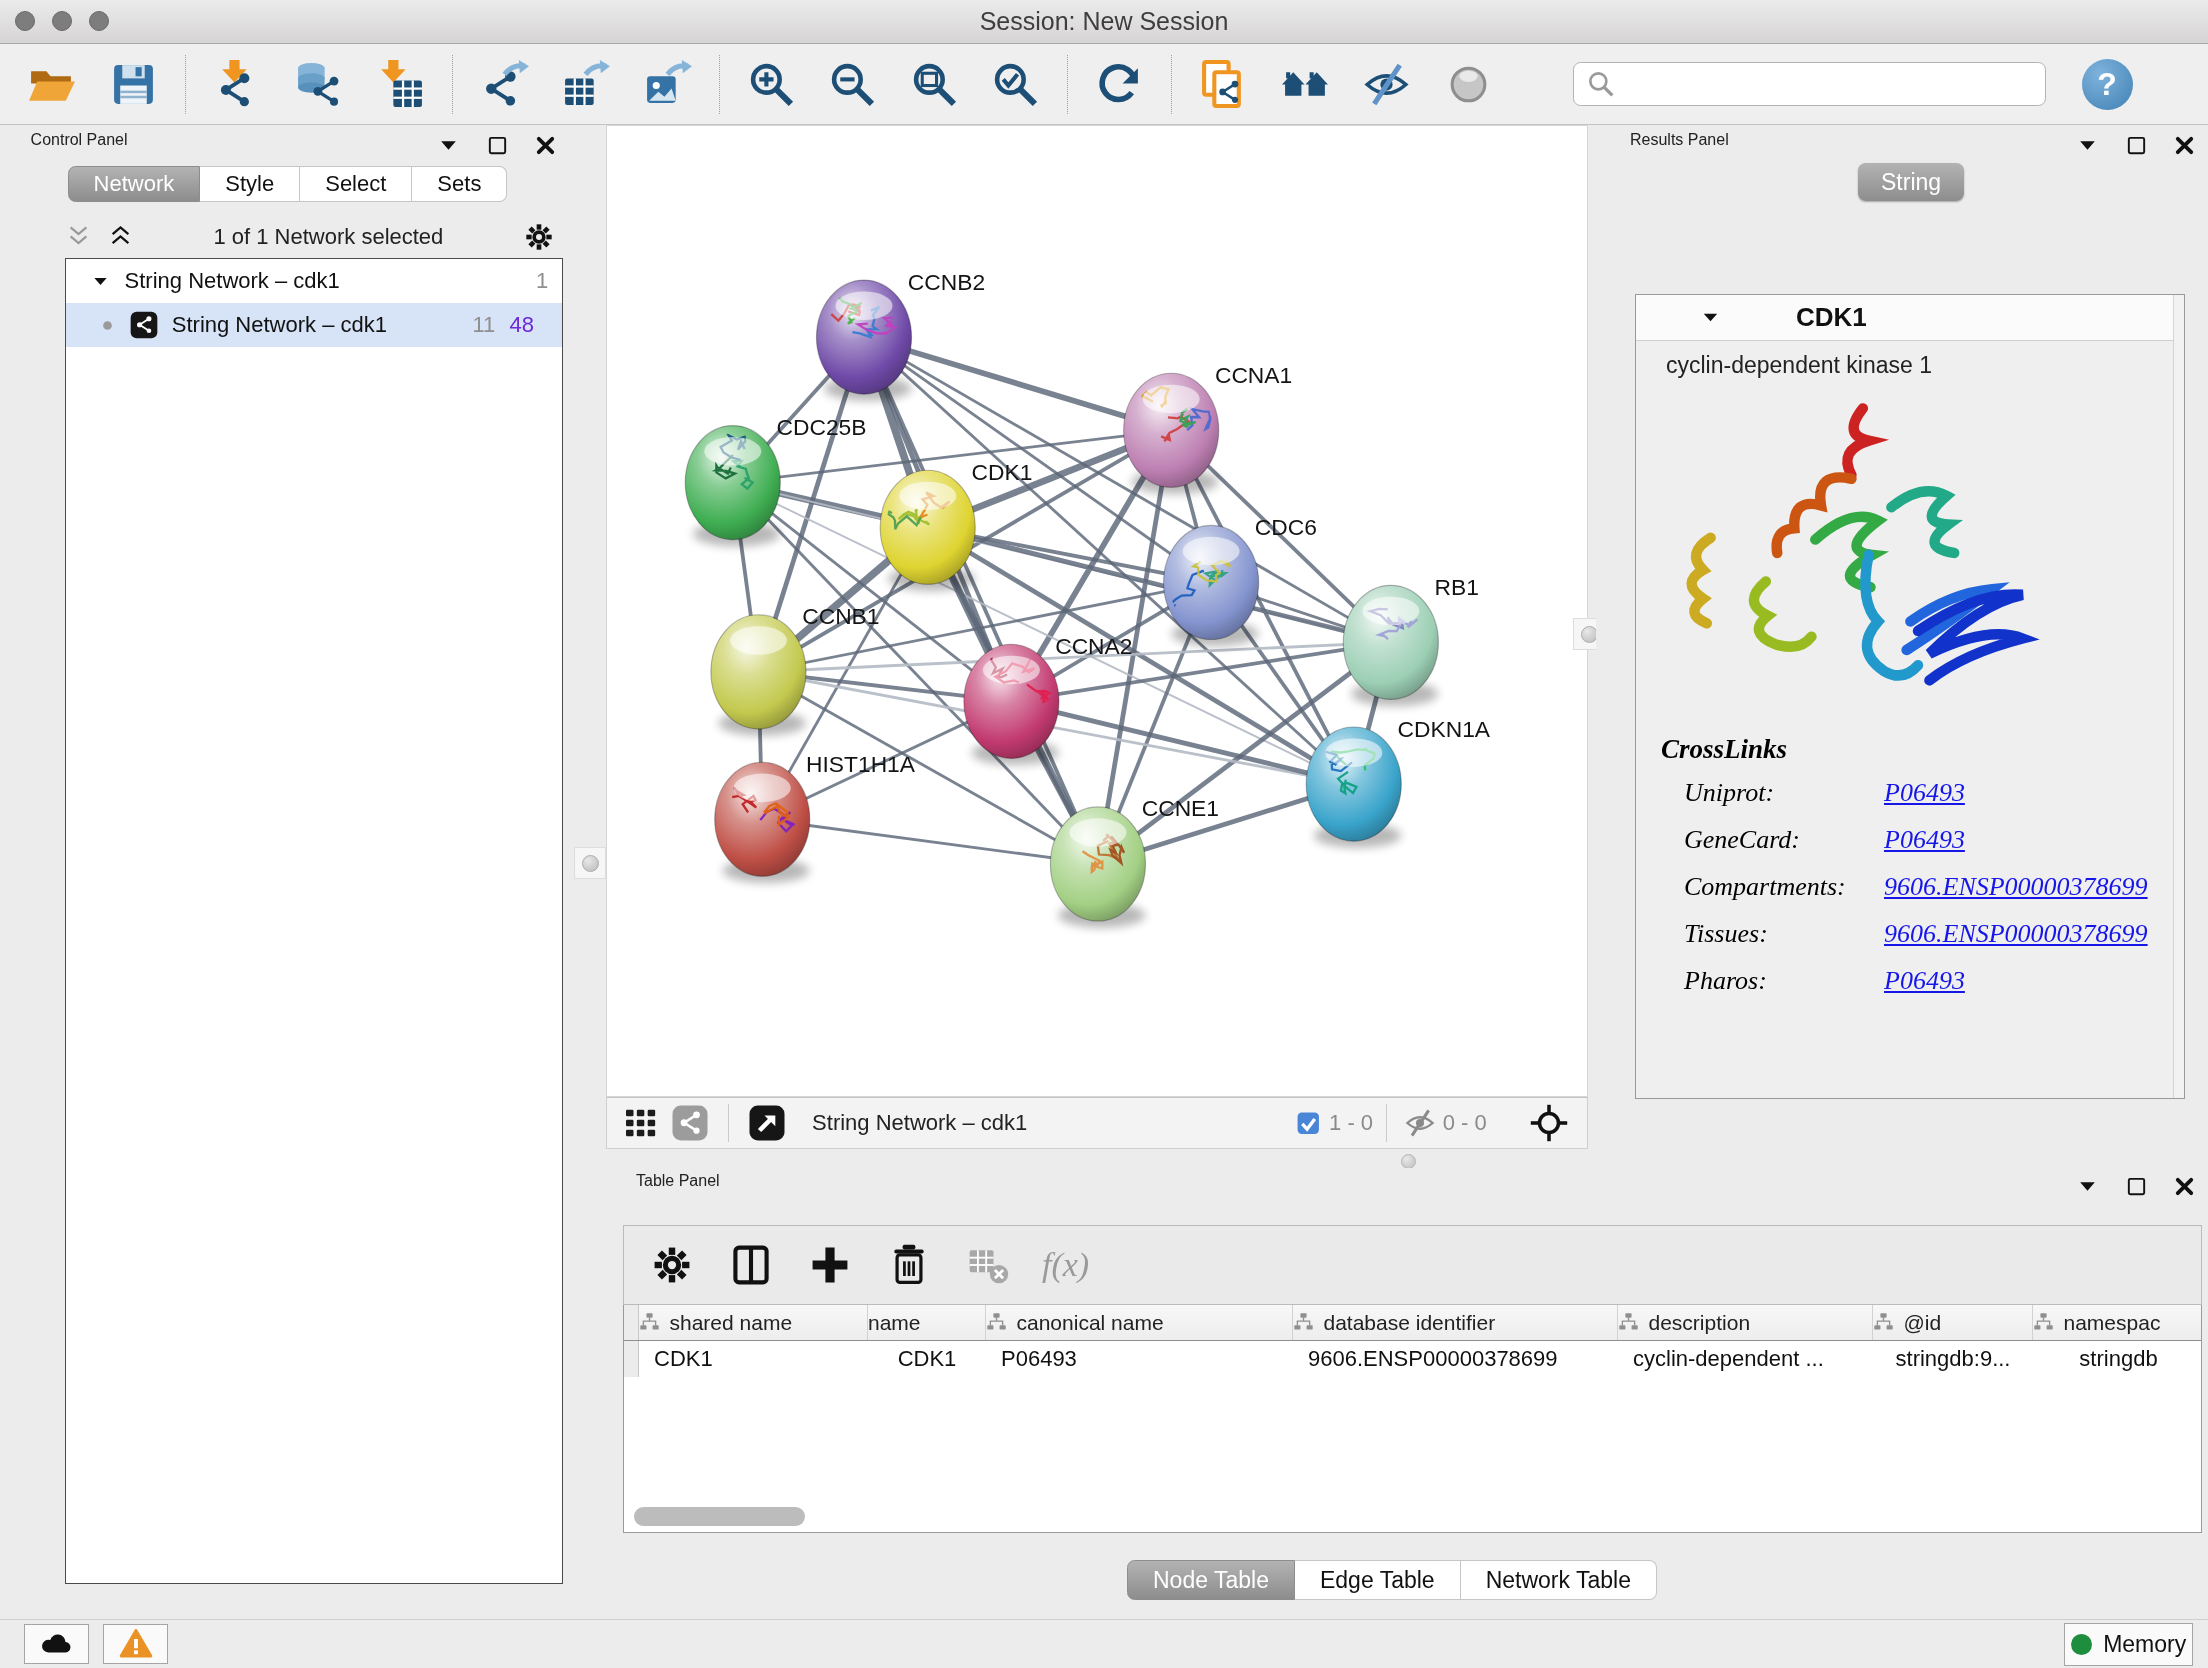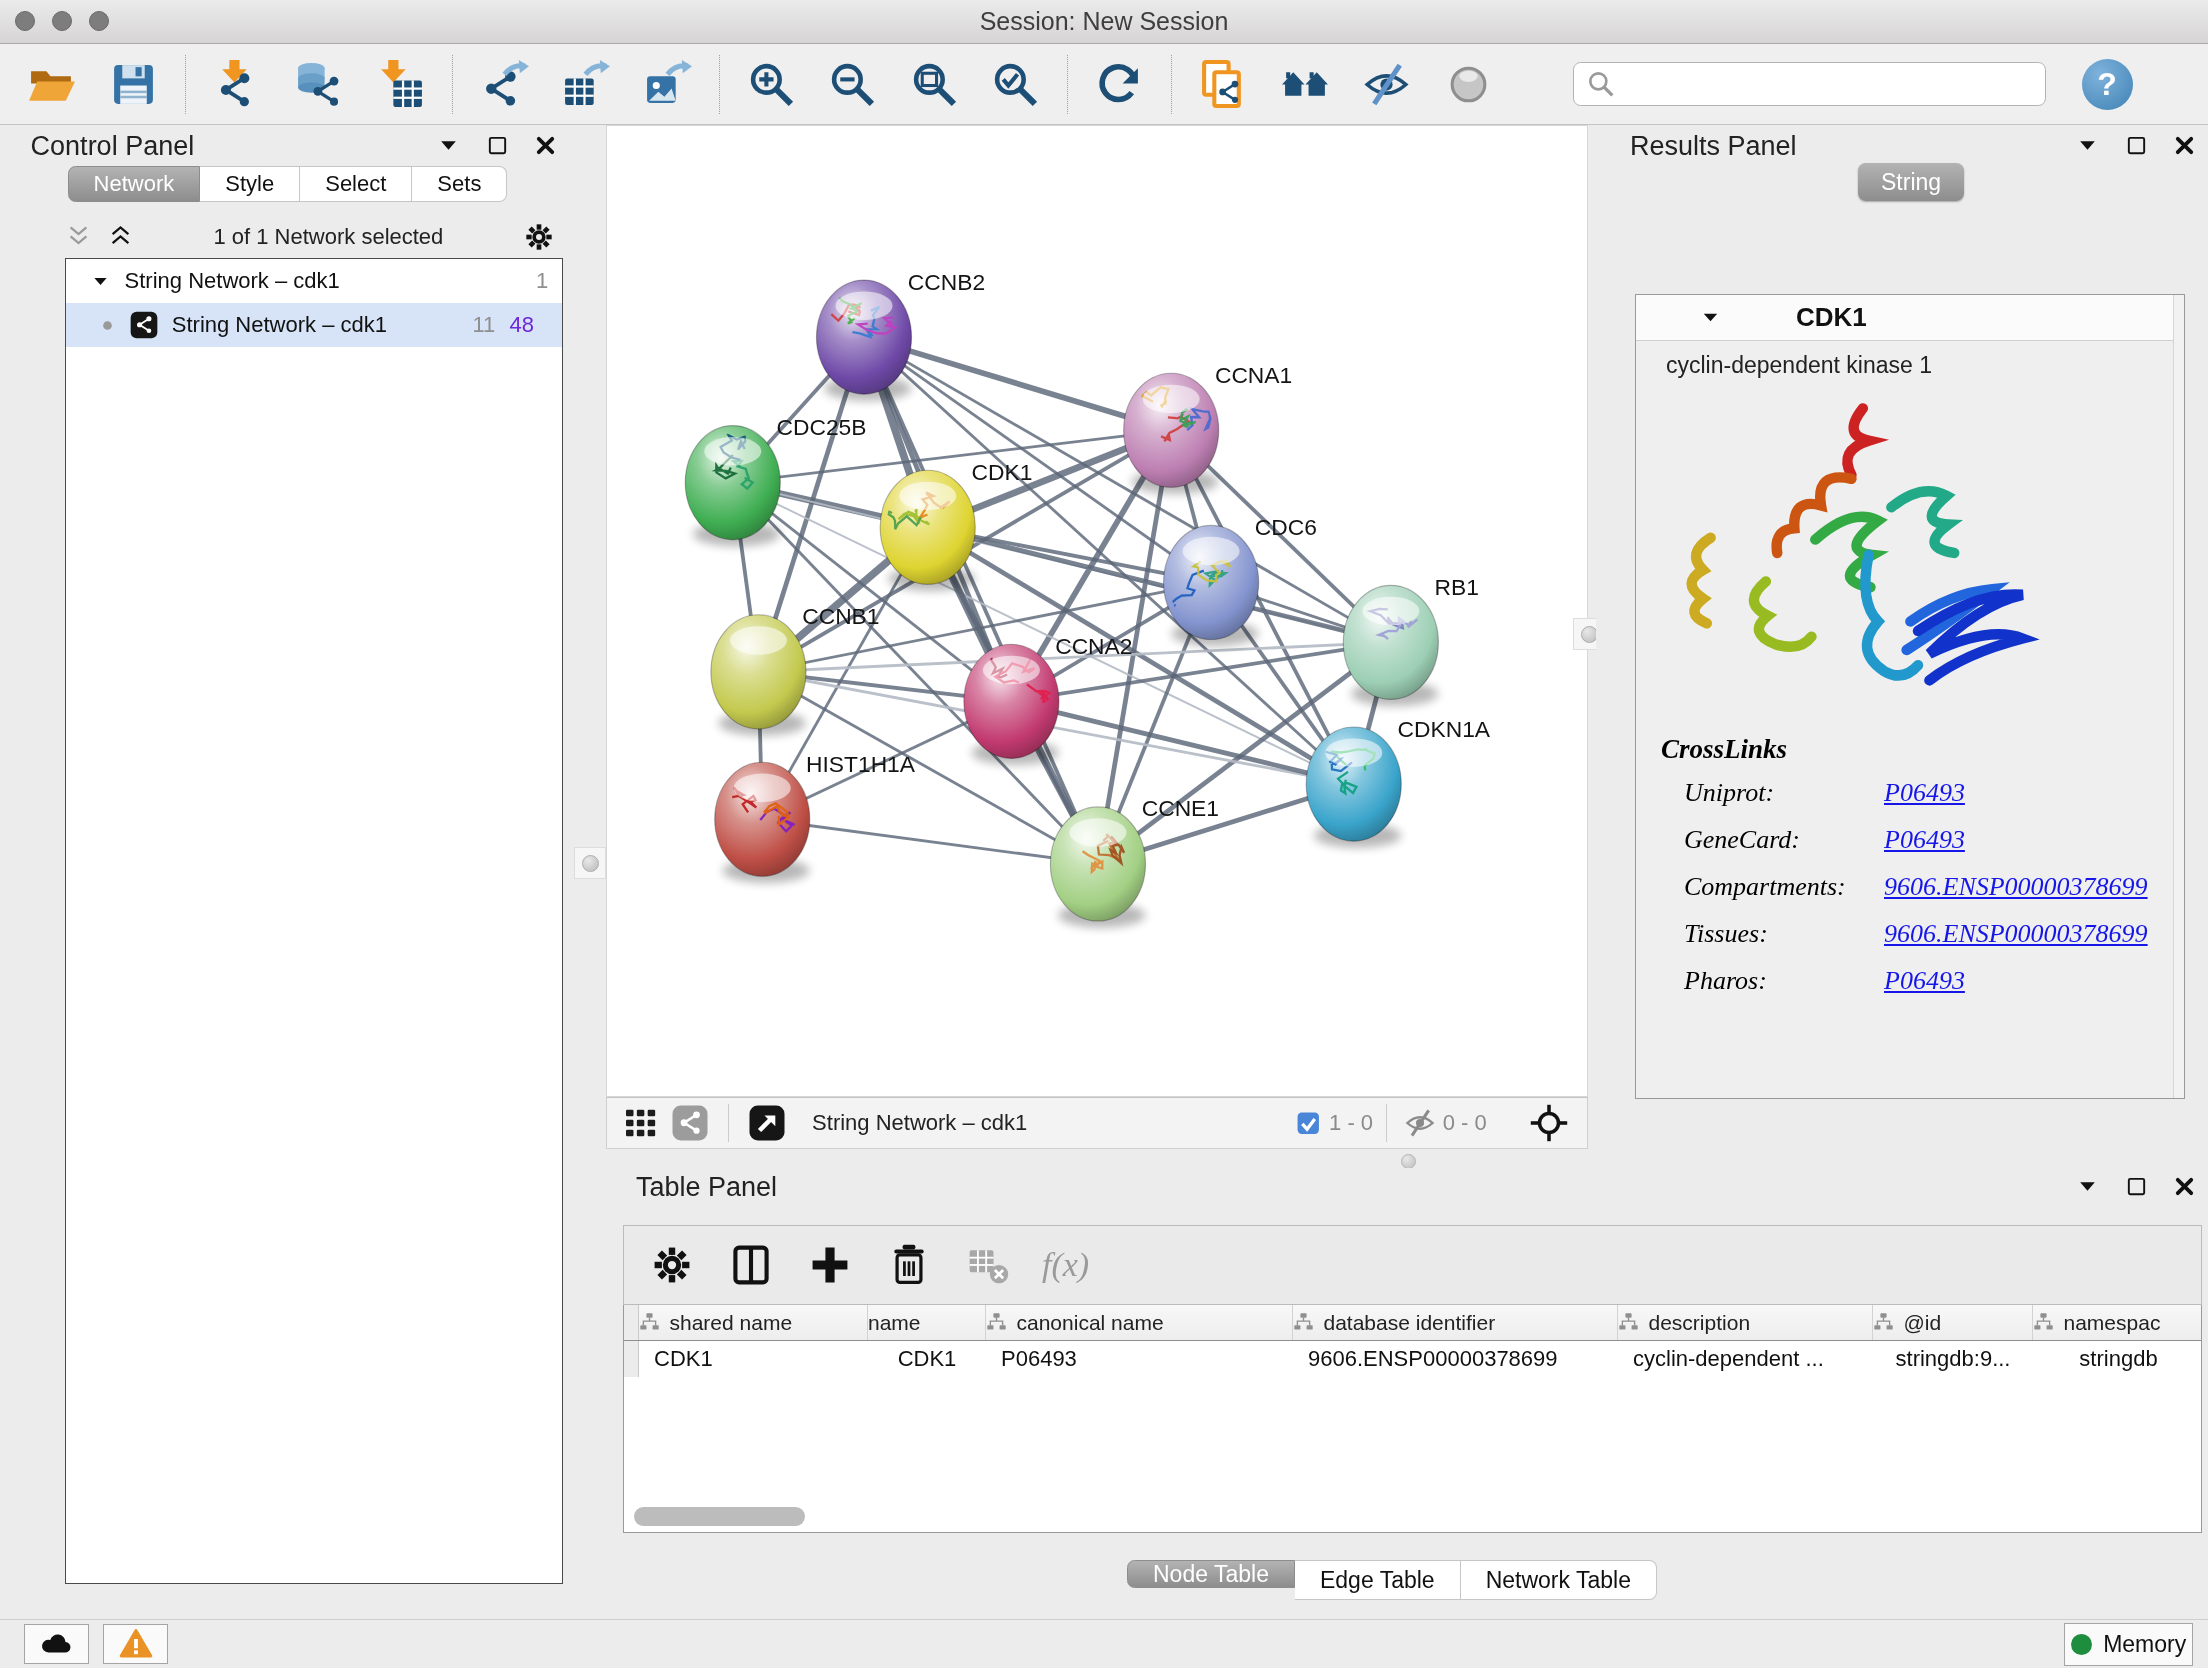--- a/index.html
+++ b/index.html
@@ -23,21 +23,21 @@
   .tb-btn { width:53px; height:53px; display:flex; align-items:center; justify-content:center; cursor:pointer; }
   .searchbox { margin-left:53px; width:473px; height:44px; background:#fff; border:1.4px solid #b3b3b3;
     border-radius:7.6px; display:flex; align-items:center; padding:0 11.4px; }
   .searchbox input { border:none; outline:none; font-size:22px; width:399px; background:transparent;
     font-family:"Liberation Sans",sans-serif; }
   .help-btn { margin-left:36px; width:51px; height:51px; border-radius:50%;
     background:radial-gradient(circle at 35% 30%, #7fb3dc, #3f81b4); color:#fff; font-size:32px; font-weight:bold;
     display:flex; align-items:center; justify-content:center; }
 
   
-  .panel-title { font-size:27px; color:#222; }
+  .panel-title { font-size:16px; color:#222; }
   .hdr-icons { display:flex; align-items:center; gap:25px; }
 
   
   .control-panel { position:absolute; left:7.6px; top:125px; width:559px; height:1463px; background:#ececec; }
   .cp-hdr { position:absolute; left:23px; top:5.7px; }
   .cp-hdr-icons { position:absolute; right:9.5px; top:7.6px; }
   .tabs-row { position:absolute; display:flex; }
   .tab { height:36px; padding:8px 25px; display:flex; align-items:center; font-size:22px; color:#111;
     background:#fff; border:1px solid #c6c6c6; border-left:none; }
   .tab:first-child { border-left:1px solid #c6c6c6; border-radius:7.6px 0 0 7.6px; }
@@ -992,21 +992,21 @@
             <div class="td" style="width:307px">P06493</div>
             <div class="td" style="width:325px">9606.ENSP00000378699</div>
             <div class="td" style="width:255px">cyclin-dependent ...</div>
             <div class="td center" style="width:160px">stringdb:9...</div>
             <div class="td center" style="width:171px">stringdb</div>
           </div>
         </div>
       <div class="hscroll"></div>
     </div>
     <div class="tp-tabs tabs-row" id="tp-tabs">
-        <div class="tab active" style="height:28px;font-size:23px;">Node Table</div>
+        <div class="tab active" style="height:40px;font-size:23px;">Node Table</div>
         <div class="tab" style="height:40px;font-size:23px;">Edge Table</div>
         <div class="tab" style="height:40px;font-size:23px;">Network Table</div>
       </div>
   </div>
 
   <div class="statusbar">
     <div class="sb-btn" style="left:24px;">
         <span id="sb-cloud">
           <svg width="34" height="34" viewBox="0 0 48 48">
             <path d="M12 36a9 9 0 1 1 2.5-17.6A11 11 0 0 1 36 21a7.5 7.5 0 0 1-1 15z" fill="#111"></path>

